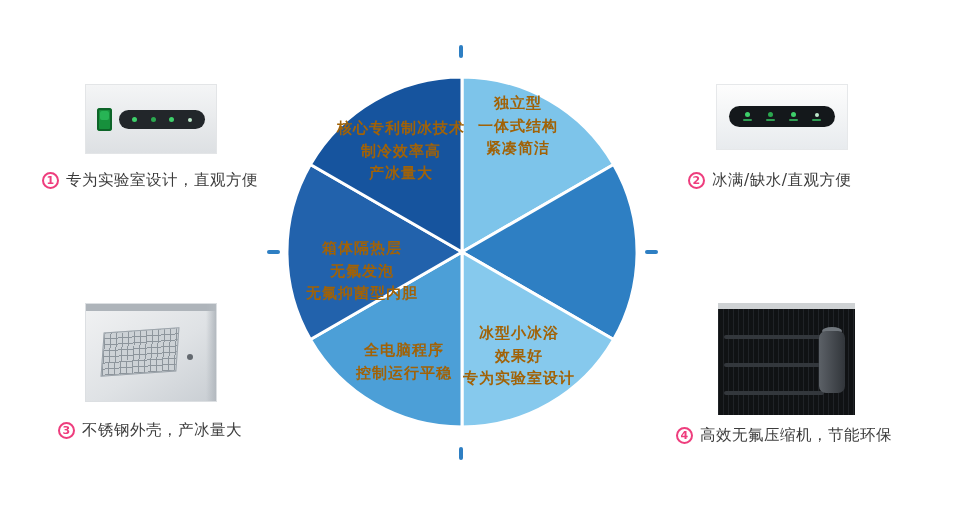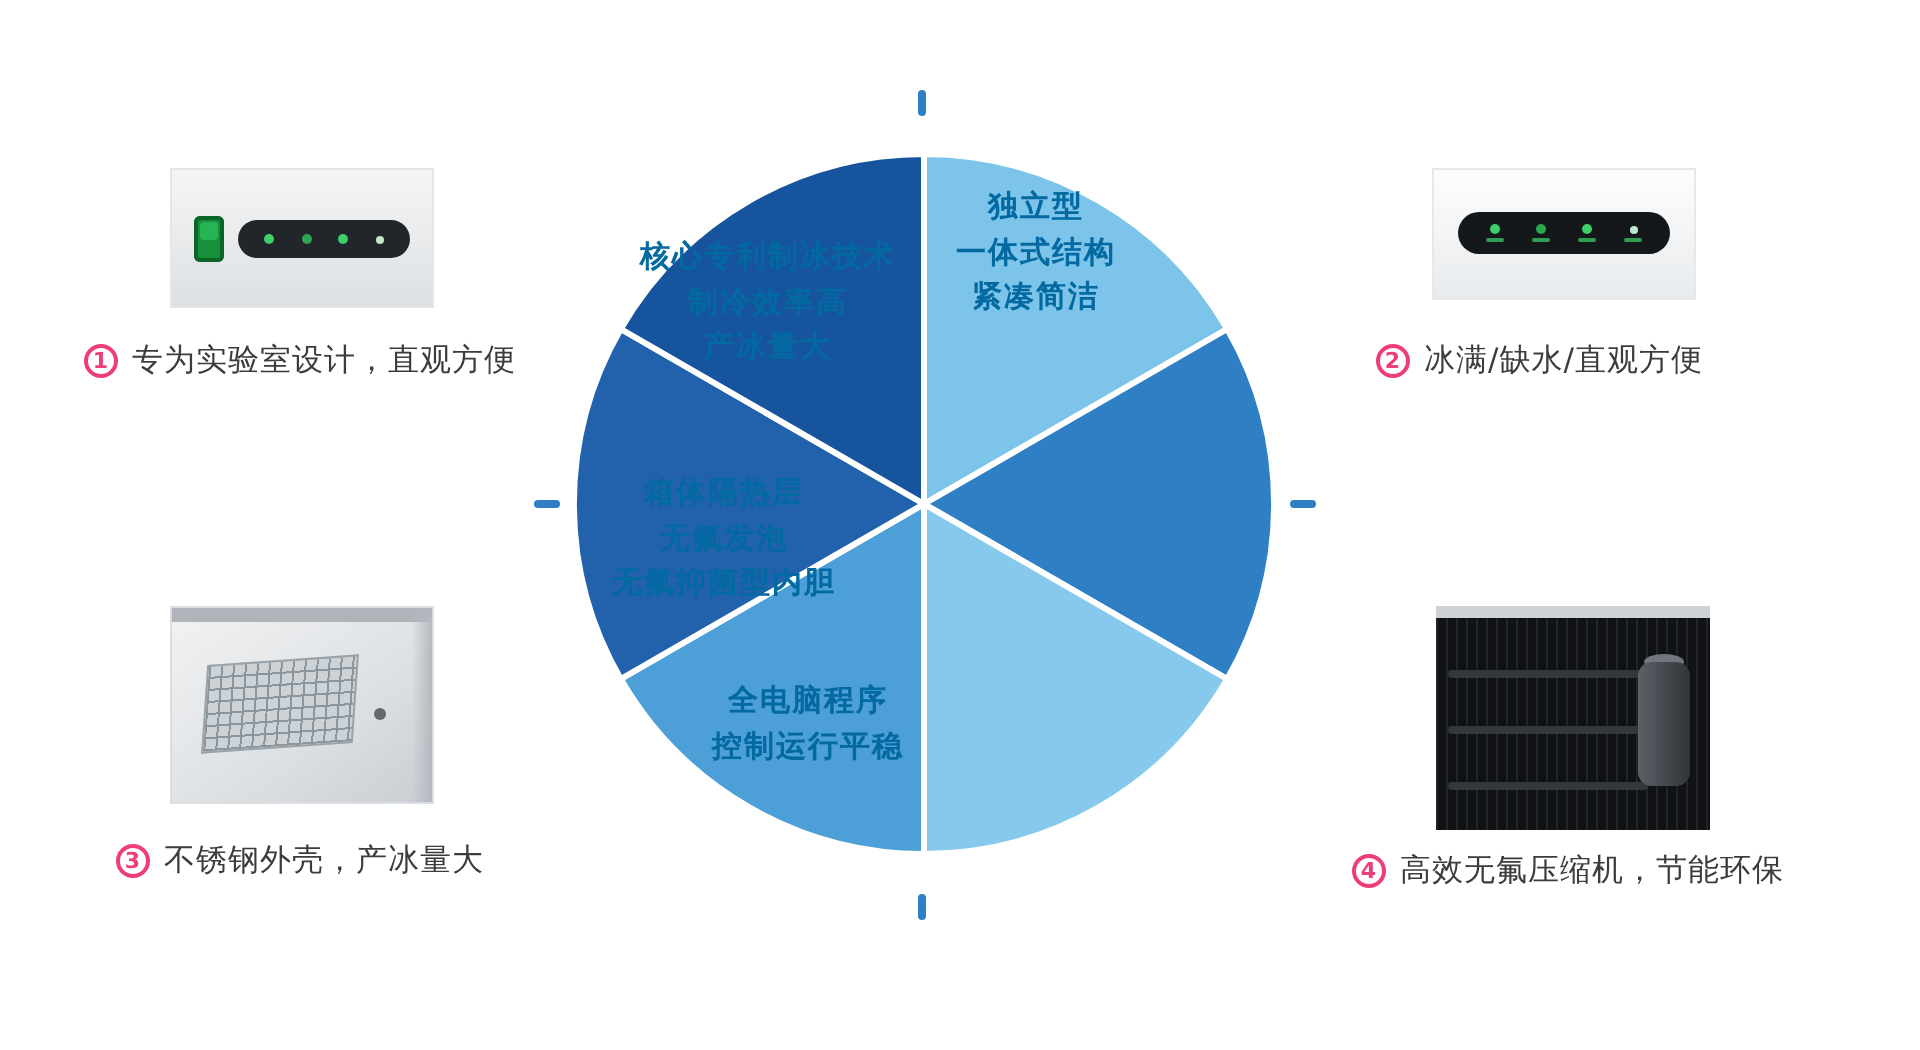--- a/index.html
+++ b/index.html
@@ -10,29 +10,29 @@
   
   .tick{position:absolute;background:#2e7fc3;border-radius:2px;}
   .tick-top{left:459px;top:45px;width:4px;height:13px;}
   .tick-bottom{left:459px;top:447px;width:4px;height:13px;}
   .tick-left{left:267px;top:250px;width:13px;height:4px;}
   .tick-right{left:645px;top:250px;width:13px;height:4px;}
   
   .pie{position:absolute;left:285px;top:75px;width:354px;height:354px;}
   .pie svg{position:absolute;left:0;top:0;}
   .seg-label{
-    position:absolute;color:#0369a1;font-weight:bold;font-size:15px;line-height:22.5px;
+    position:absolute;color:#a16207;font-weight:bold;font-size:15px;line-height:22.5px;
     text-align:center;white-space:pre-line;letter-spacing:1px;
   }
-  .lbl-core{left:19px;top:42px;width:160px;text-align:center;}
+  .lbl-core{left:36px;top:42px;width:160px;text-align:center;}
   .lbl-independent{left:163px;top:17px;width:140px;}
   .lbl-water{left:220px;top:124px;width:140px;}
   .lbl-icebath{left:154px;top:247px;width:160px;}
   .lbl-computer{left:39px;top:264px;width:160px;}
-  .lbl-insulation{left:-3px;top:162px;width:160px;font-family:Liberation Mono, monospace;}
+  .lbl-insulation{left:-3px;top:162px;width:160px;}
   
   .photo{position:absolute;overflow:hidden;margin:0;padding:0;}
   .photo1{left:85px;top:84px;width:130px;height:68px;background:linear-gradient(180deg,#f4f5f6,#dde0e3);border:1px solid #e3e5e7;}
   .rocker{position:absolute;left:11px;top:23px;width:15px;height:23px;background:#17903c;border-radius:3px;box-shadow:inset 0 0 0 2px #0d6428;}
   .rocker-inner{position:absolute;left:3px;top:3px;right:3px;height:9px;background:#27b455;border-radius:2px;}
   .panel-strip{position:absolute;left:33px;top:25px;width:86px;height:19px;background:#22262a;border-radius:10px;display:flex;align-items:center;justify-content:space-evenly;}
   .led{width:5px;height:5px;border-radius:50%;background:#3ecf6a;}
   .led-dim{background:#2ba84f;}
   .led-pale{background:#bfe9cc;width:4px;height:4px;}
   .photo2{left:716px;top:84px;width:130px;height:64px;background:linear-gradient(180deg,#fdfdfd,#e8ebee);border:1px solid #e6e8ea;}
@@ -89,20 +89,23 @@
         <path d="M0 0 L-151.6 87.5 A175 175 0 0 1 -151.6 -87.5 Z" fill="#2262ac"></path>
         <path d="M0 0 L-151.6 -87.5 A175 175 0 0 1 0 -175 Z" fill="#16549e"></path>
       </g>
     </svg>
     <div class="seg-label lbl-core">核心专利制冰技术
 制冷效率高
 产冰量大</div>
     <div class="seg-label lbl-independent">独立型
 一体式结构
 紧凑简洁</div>
+    <div class="seg-label lbl-icebath">冰型小冰浴
+效果好
+专为实验室设计</div>
     <div class="seg-label lbl-computer">全电脑程序
 控制运行平稳</div>
     <div class="seg-label lbl-insulation">箱体隔热层
 无氟发泡
 无氟抑菌型内胆</div>
   </div>
 
   <figure class="photo photo1">
     <div class="rocker">
       <div class="rocker-inner"></div>

